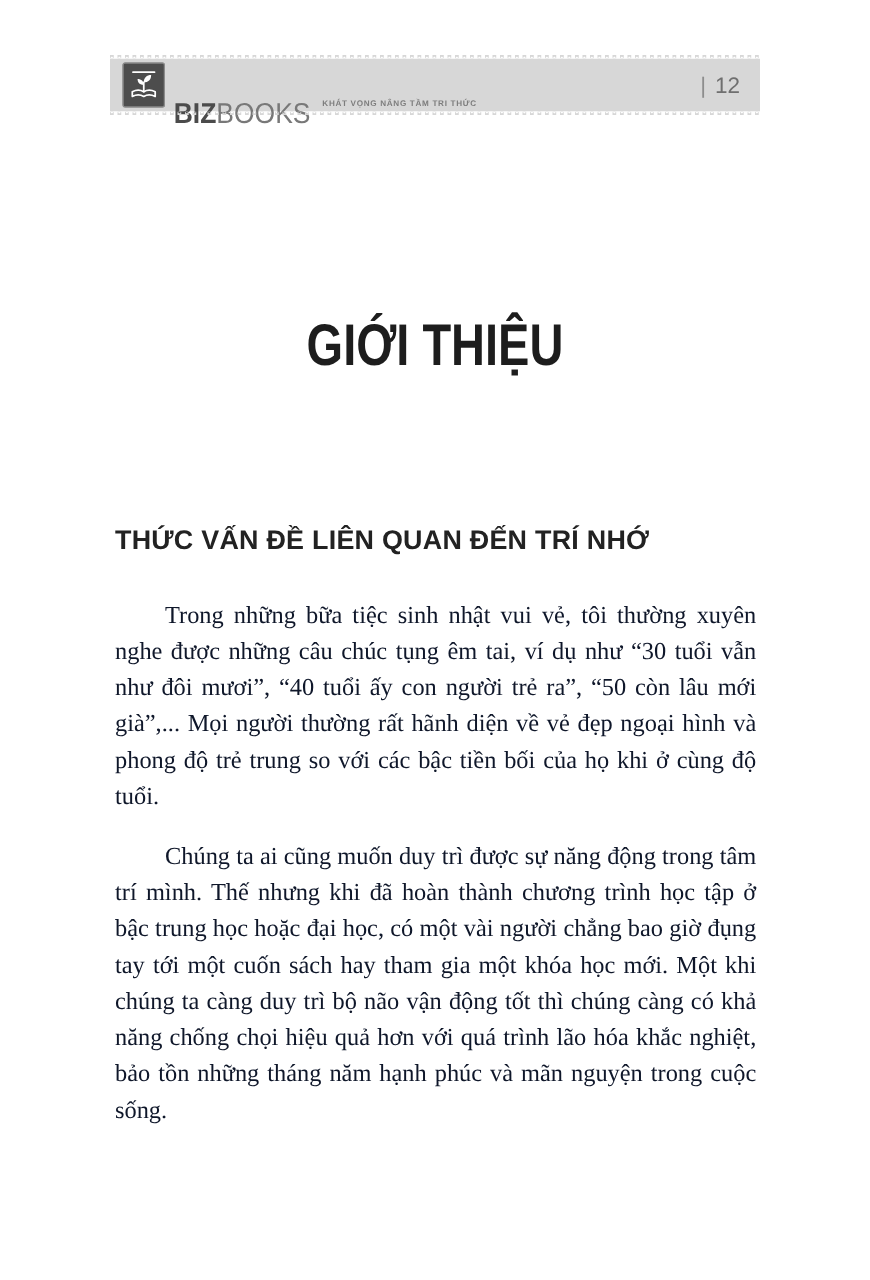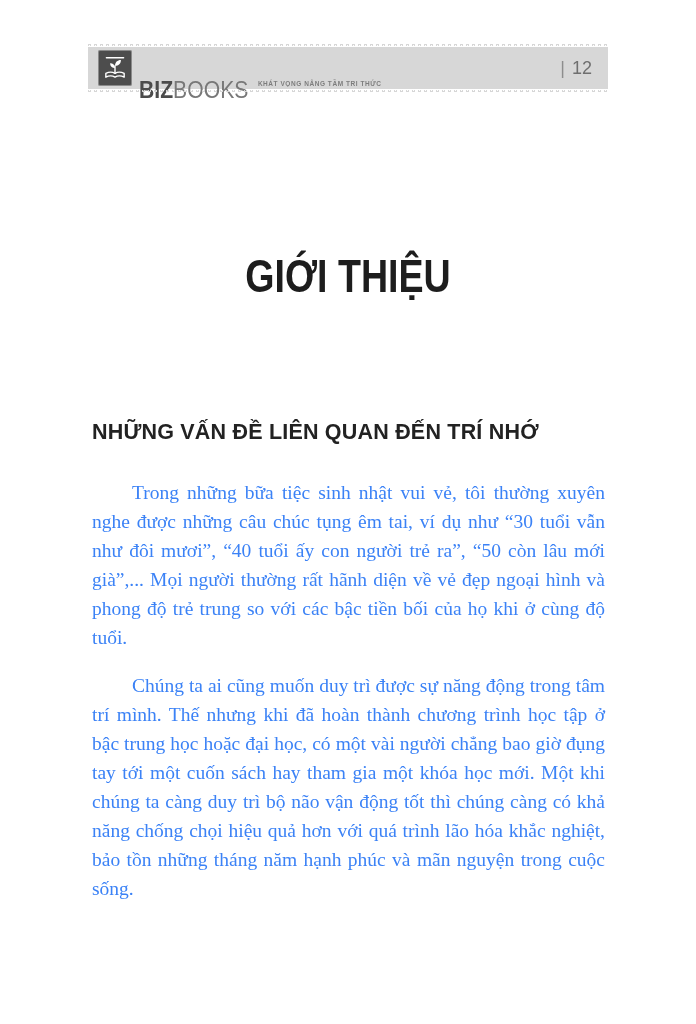--- a/index.html
+++ b/index.html
@@ -103,21 +103,21 @@
   
   .body-text {
     position: absolute;
     left: 92px; top: 478px;
     width: 513px;
   }
   .body-text p {
     font-family: "Liberation Serif", serif;
     font-size: 19.5px;
     line-height: 29px;
-    color: #3b82f6;
+    color: #0f172a;
     text-align: justify;
     text-indent: 40px;
     margin-bottom: 19px;
   }
 </style>
 </head>
 <body>
 
 <div class="page">
 
@@ -140,20 +140,20 @@
       </div>
     </div>
     <div class="page-number">
       <span class="divider">|</span>
       <span>12</span>
     </div>
   </header>
 
   <h1 class="chapter-title">GIỚI THIỆU</h1>
 
-  <h2 class="section-heading">NHỮNG VẤN ĐỀ LIÊN QUAN ĐẾN TRÍ NHỚ</h2>
+  <h2 class="section-heading">THỨC VẤN ĐỀ LIÊN QUAN ĐẾN TRÍ NHỚ</h2>
 
   <div class="body-text">
     <p>Trong những bữa tiệc sinh nhật vui vẻ, tôi thường xuyên nghe được những câu chúc tụng êm tai, ví dụ như “30 tuổi vẫn như đôi mươi”, “40 tuổi ấy con người trẻ ra”, “50 còn lâu mới già”,... Mọi người thường rất hãnh diện về vẻ đẹp ngoại hình và phong độ trẻ trung so với các bậc tiền bối của họ khi ở cùng độ tuổi.</p>
     <p>Chúng ta ai cũng muốn duy trì được sự năng động trong tâm trí mình. Thế nhưng khi đã hoàn thành chương trình học tập ở bậc trung học hoặc đại học, có một vài người chẳng bao giờ đụng tay tới một cuốn sách hay tham gia một khóa học mới. Một khi chúng ta càng duy trì bộ não vận động tốt thì chúng càng có khả năng chống chọi hiệu quả hơn với quá trình lão hóa khắc nghiệt, bảo tồn những tháng năm hạnh phúc và mãn nguyện trong cuộc sống.</p>
   </div>
 
 </div>
 
 </body></html>

